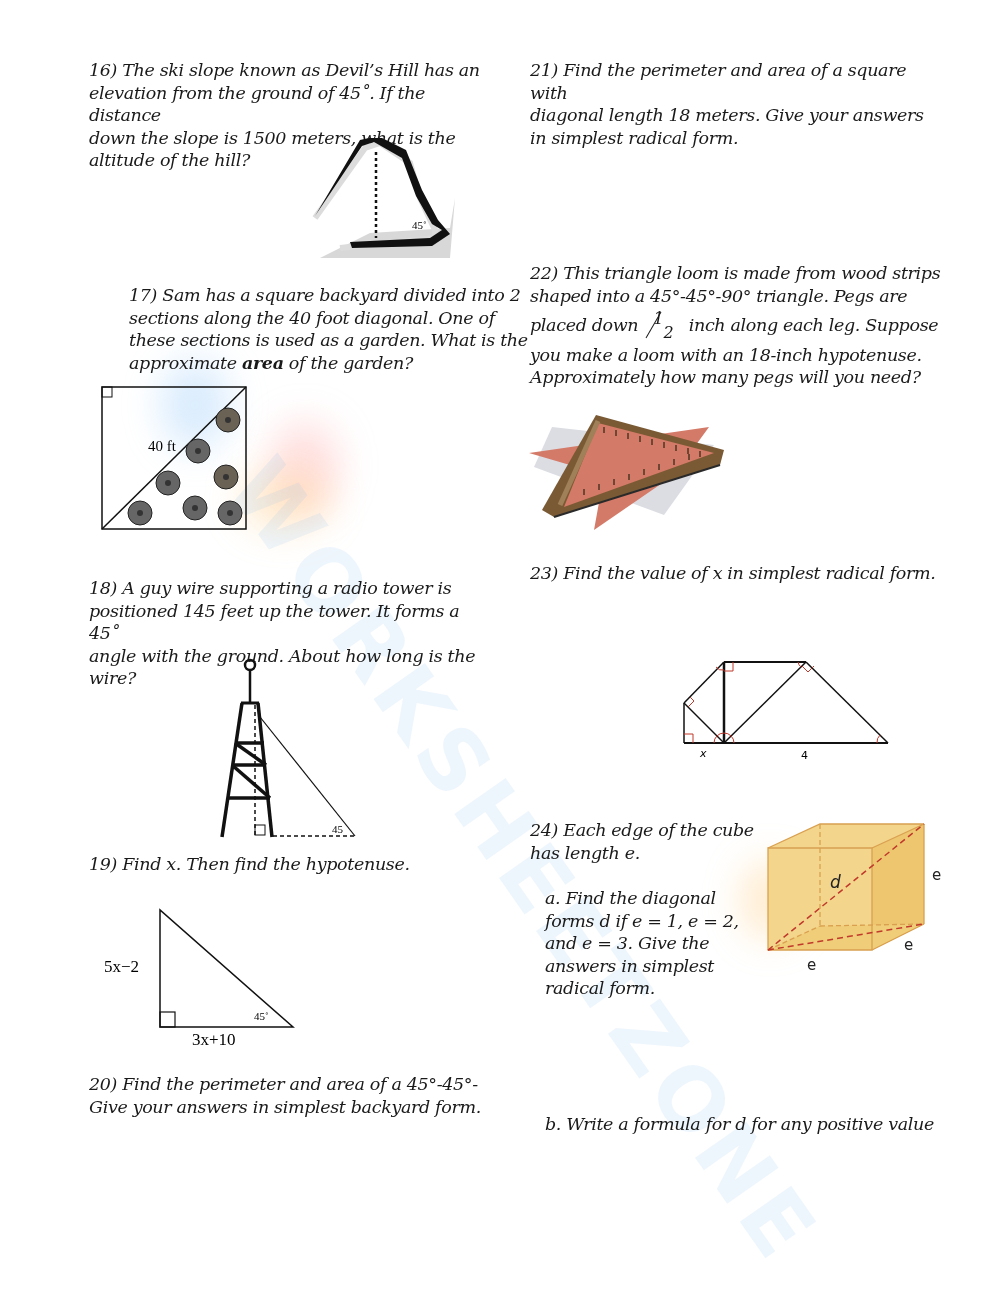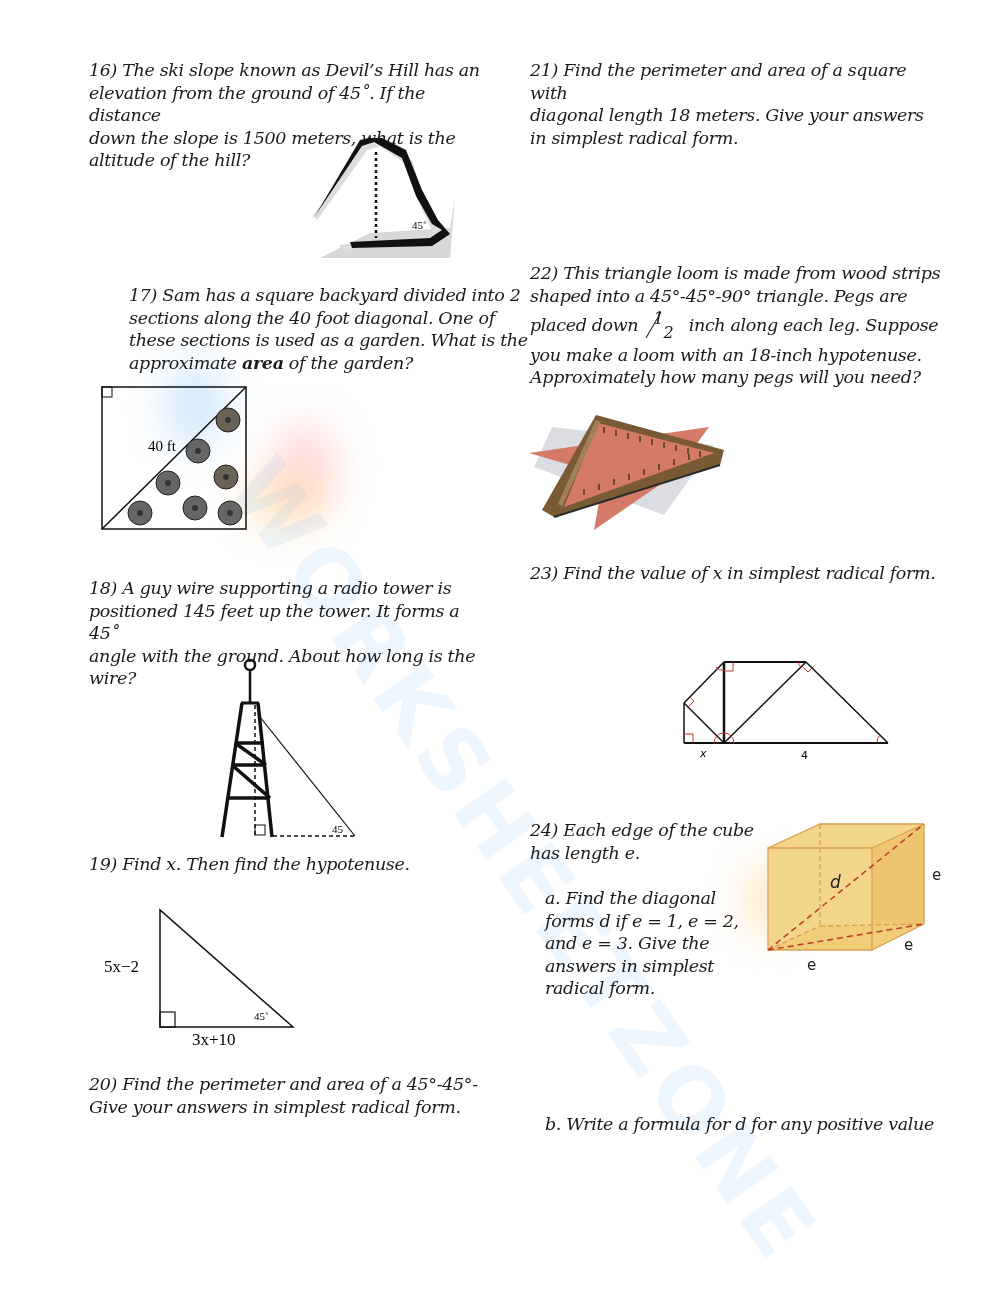--- a/index.html
+++ b/index.html
@@ -108,21 +108,21 @@
     <polygon points="60,5 60,122 193,122" fill="none" stroke="#111" stroke-width="1.5"></polygon>
     <rect x="60" y="107" width="15" height="15" fill="none" stroke="#111" stroke-width="1.2"></rect>
     <text x="4" y="67" font-size="17" font-family="Liberation Serif, serif">5x−2</text>
     <text x="92" y="140" font-size="17" font-family="Liberation Serif, serif">3x+10</text>
     <text x="154" y="115" font-size="11" font-family="Liberation Serif, serif">45˚</text>
   </svg>
 </div>
 
 <div class="q" style="left:89px;top:1073px;width:400px;">
   <p>20)  Find the perimeter and area of a 45°-45°-</p>
-  <p>Give your answers in simplest radical form.</p>
+  <p>Give your answers in simplest backyard form.</p>
 </div>
 
 <div class="q" style="left:530px;top:59px;width:410px;">
   <p>21) Find the perimeter and area of a square with</p>
   <p>diagonal length 18 meters.  Give your answers</p>
   <p>in simplest radical form.</p>
 </div>
 
 <div class="q" style="left:530px;top:262px;width:420px;">
   <p>22) This triangle loom is made from wood strips</p>

